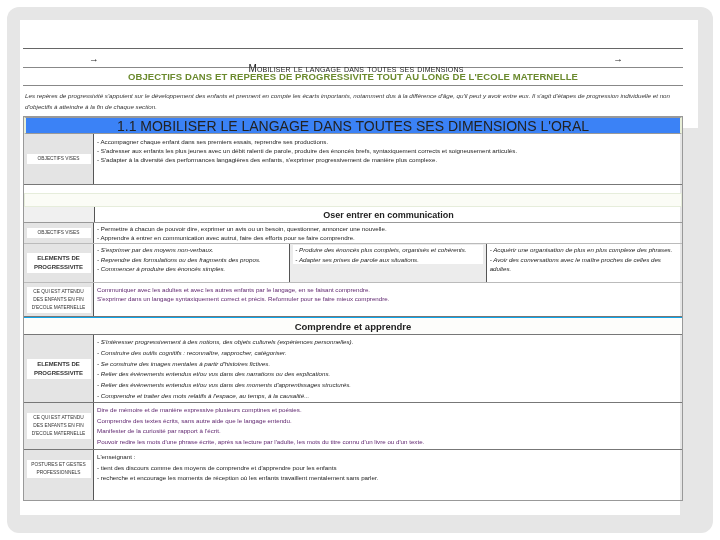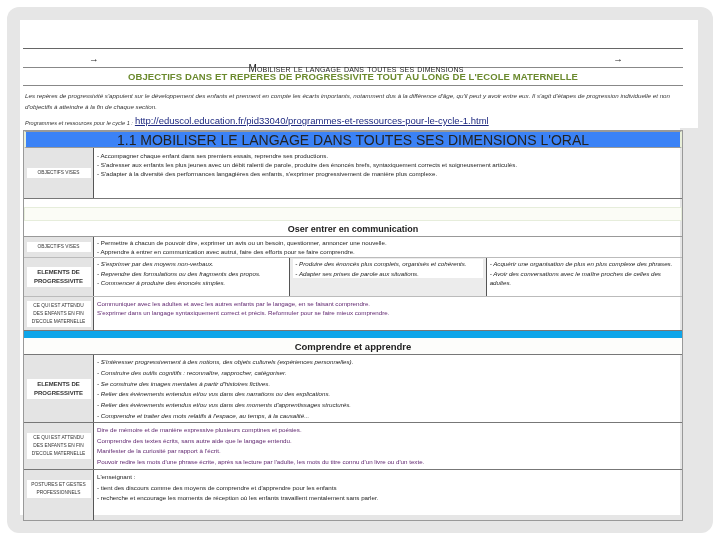--- a/index.html
+++ b/index.html
@@ -57,53 +57,48 @@
   .lab span {
     background: #fff; font-size: 4.8px; text-align: center; line-height: 8px; padding: 1px 2px; width: 60px; display: block;
     text-transform: uppercase; color: #333;
   }
   .lab span.big { font-size: 6px; font-weight: bold; line-height: 9px; }
   .cont { flex: 1; font-size: 6.2px; line-height: 9px; padding: 2px 3px; color: #222; }
   .cont.it { font-style: italic; }
   .purple { color: #5a1f6a; }
   .spacer { height: 12px; background: #fbfcf6; border: 1px solid #e6eddb; margin-top: 8px; }
   .oser-head {
-    display: flex; height: 15px; border-bottom: 1px solid #999; flex-direction: column;
+    display: flex; height: 15px; border-bottom: 1px solid #999;
   }
   .oser-head .l { width: 70px; border-right: 1px solid #555; background: #f0f0f0; }
   .oser-head .r { flex: 1; display: flex; align-items: center; justify-content: center; font-size: 9px; font-weight: bold; color: #222; }
   .cols { flex: 1; display: flex; font-style: italic; font-size: 6.2px; line-height: 9.5px; }
   .cols > div { flex: 1; padding: 1px 3px; }
   .cols .c2 { border-left: 1px solid #555; border-right: 1px solid #555; background: #ececec; }
   .cols .c2 .inner { background: #fff; padding: 0 2px; }
   .comp-head {
     height: 16px; display: flex; align-items: center; justify-content: center; font-size: 9.5px; font-weight: bold;
-    border-bottom: 1px solid #777; border-top: 7px solid #0ea5e9; background: #fdfdfb;
+    border-bottom: 1px solid #777; border-top: 1px solid #0ea5e9; background: #fdfdfb;
   }
 </style>
 </head>
 <body>
 
 <div class="frame"></div>
 <div class="slide"></div>
 <div class="right-strip"></div>
 
 <div class="doc">
   <div class="title-row">
     <span>→</span>
     <span class="t">Mobiliser le langage dans toutes ses dimensions</span>
     <span>→</span>
   </div>
   <div class="subtitle-row">OBJECTIFS DANS ET REPERES DE PROGRESSIVITE TOUT AU LONG DE L'ECOLE MATERNELLE</div>
   <div class="intro">Les repères de progressivité s'appuient sur le développement des enfants et prennent en compte les écarts importants, notamment dus à la différence d'âge, qu'il peut y avoir entre eux. Il s'agit d'étapes de progression individuelle et non d'objectifs à atteindre à la fin de chaque section.</div>
-  <div class="link-line">
-    <span>Programmes et ressources pour le cycle 1</span>
-      <span>&nbsp;:</span>
-    <a>http://eduscol.education.fr/pid33040/programmes-et-ressources-pour-le-cycle-1.html</a>
-  </div>
 
   <div class="row" style="margin-top:4px; border:1px solid #999;">
     <div class="sec-head">1.1 MOBILISER LE LANGAGE DANS TOUTES SES DIMENSIONS L'ORAL</div>
     <div class="grid" style="height:50px;">
       <div class="lab">
           <span>OBJECTIFS VISES</span>
         </div>
       <div class="cont" style="padding-top:3px;">
         <div>- Accompagner chaque enfant dans ses premiers essais, reprendre ses productions.</div>
         <div>- S'adresser aux enfants les plus jeunes avec un débit ralenti de parole, produire des énoncés brefs, syntaxiquement corrects et soigneusement articulés.</div>

